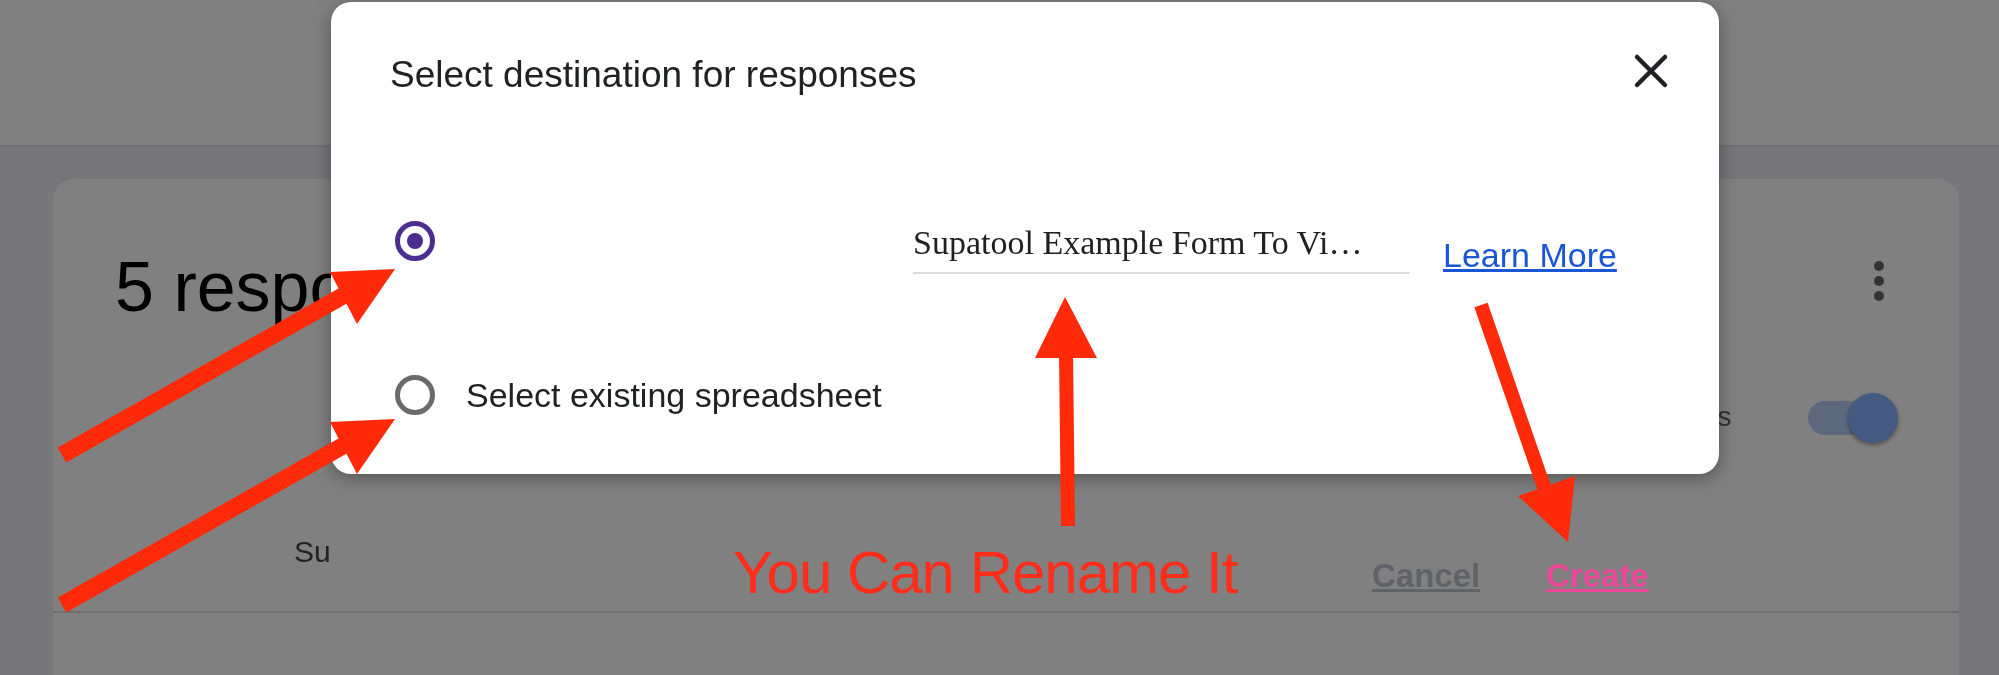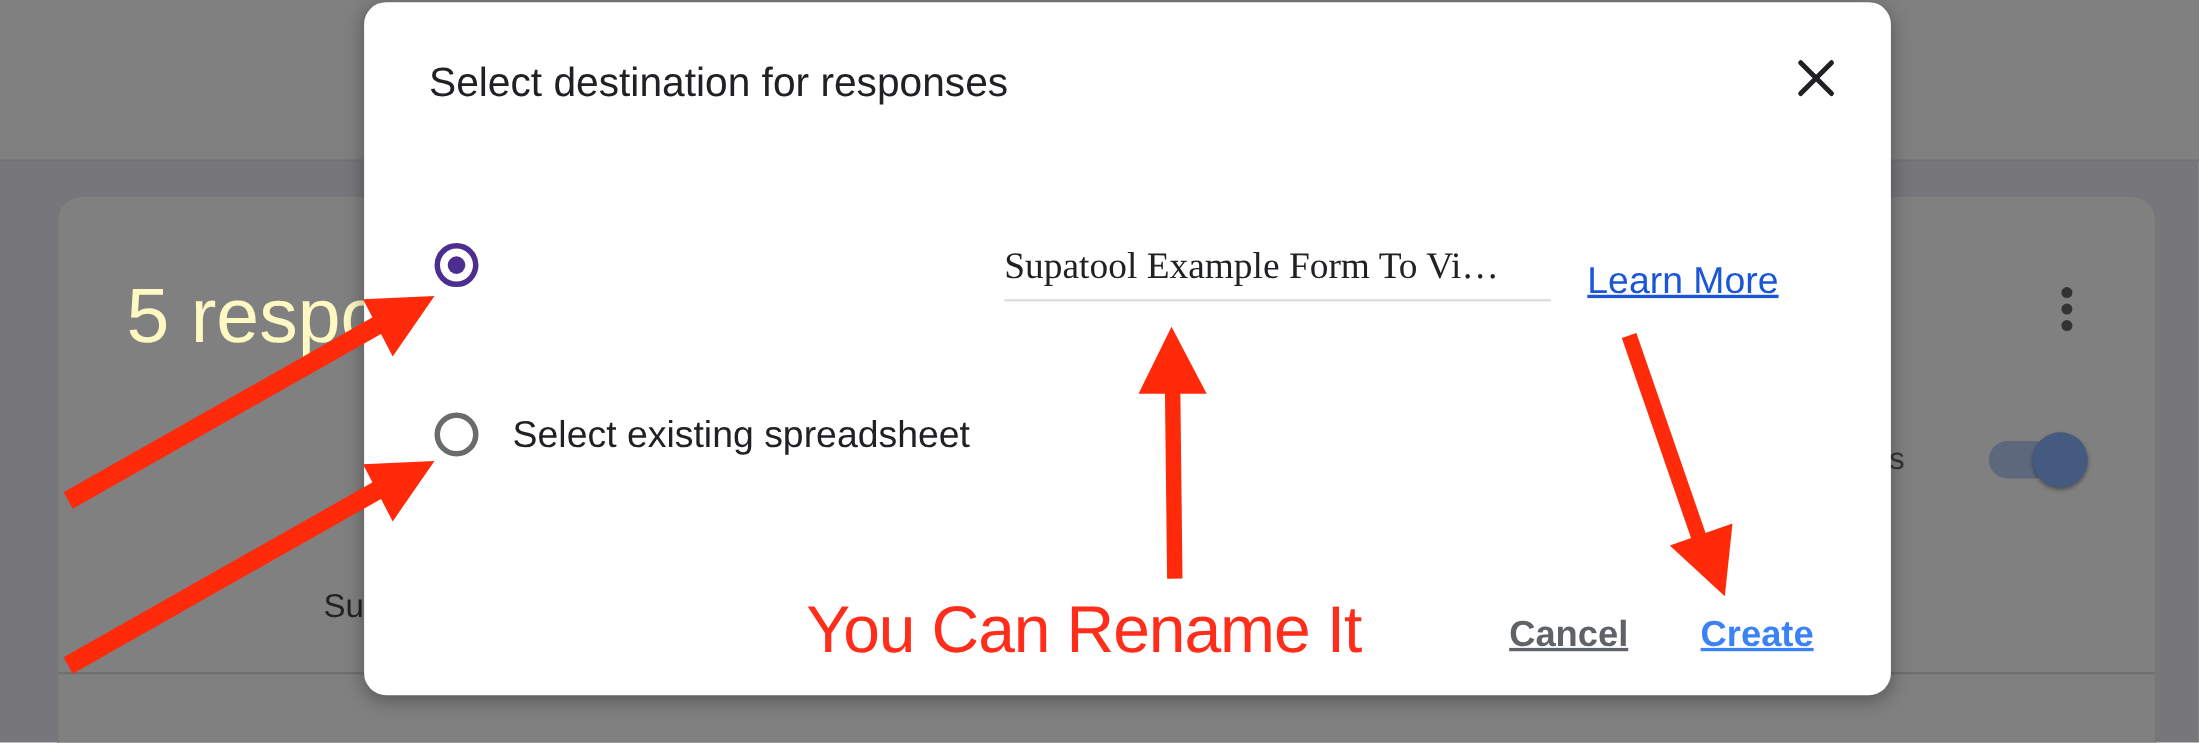--- a/index.html
+++ b/index.html
@@ -10,21 +10,21 @@
   }
   .topbar {
     position: absolute; left: 0; top: 0; width: 1999px; height: 145px;
     background: #808080; border-bottom: 2px solid #727276;
   }
   .card {
     position: absolute; left: 52px; top: 178px; width: 1906px; height: 520px;
     background: #808080; border-radius: 22px; border: 1px solid #777;
   }
   .card .count {
-    position: absolute; left: 62px; top: 68px; font-size: 70px; color: #fef9c3;
+    position: absolute; left: 62px; top: 68px; font-size: 70px; color: #000000;
     white-space: nowrap;
   }
   .card .sheets-link {
     position: absolute; left: 1585px; top: 78px; font-size: 32px; color: #1d4ea8;
     font-weight: bold; white-space: nowrap;
   }
   .card .kebab {
     position: absolute; left: 1819px; top: 82px; width: 14px; height: 40px;
     display: flex; flex-direction: column; justify-content: space-between; align-items: center;
   }
@@ -41,21 +41,21 @@
     background: #455a80; box-shadow: 0 2px 4px rgba(0,0,0,0.4);
   }
   .card .tab-summary {
     position: absolute; left: 241px; top: 356px; font-size: 30px; color: #222; white-space: nowrap;
   }
   .card .divider {
     position: absolute; left: 0; top: 432px; width: 100%; height: 2px; background: #6e6e6e;
   }
 
   .dialog {
-    position: absolute; left: 331px; top: 2px; width: 1388px; height: 630px;
+    position: absolute; left: 331px; top: 2px; width: 1388px; height: 472px;
     background: #ffffff; border-radius: 20px;
     box-shadow: 0 4px 18px rgba(0,0,0,0.35);
   }
   .dialog .title {
     position: absolute; left: 59px; top: 52px; font-size: 37px; color: #202124;
     font-weight: 500; white-space: nowrap;
   }
   .dialog .close {
     position: absolute; left: 1296px; top: 45px; width: 48px; height: 48px; cursor: pointer;
   }
@@ -80,21 +80,21 @@
   }
   .learn-more {
     position: absolute; left: 1112px; top: 220px; font-size: 34px; color: #1a56d6;
     text-decoration: underline; white-space: nowrap; cursor: pointer; margin-top: 14px;
   }
   .btn {
     position: absolute; top: 555px; font-size: 33px; font-weight: bold; background: none; border: none;
     font-family: "Liberation Sans", sans-serif; cursor: pointer; padding: 0; white-space: nowrap; text-decoration: underline;
   }
   .btn.cancel { left: 1041px; color: #5f6368; }
-  .btn.create { left: 1215px; color: #3b82f6; }
+  .btn.create { left: 1215px; color: #ec4899; }
 
   .annot-text {
     position: absolute; left: 733px; top: 538px; font-size: 60px; color: #ff2d1a;
     white-space: nowrap; letter-spacing: -1px;
   }
   .overlay { position: absolute; left: 0; top: 0; pointer-events: none; }
 </style>
 </head>
 <body>
 

